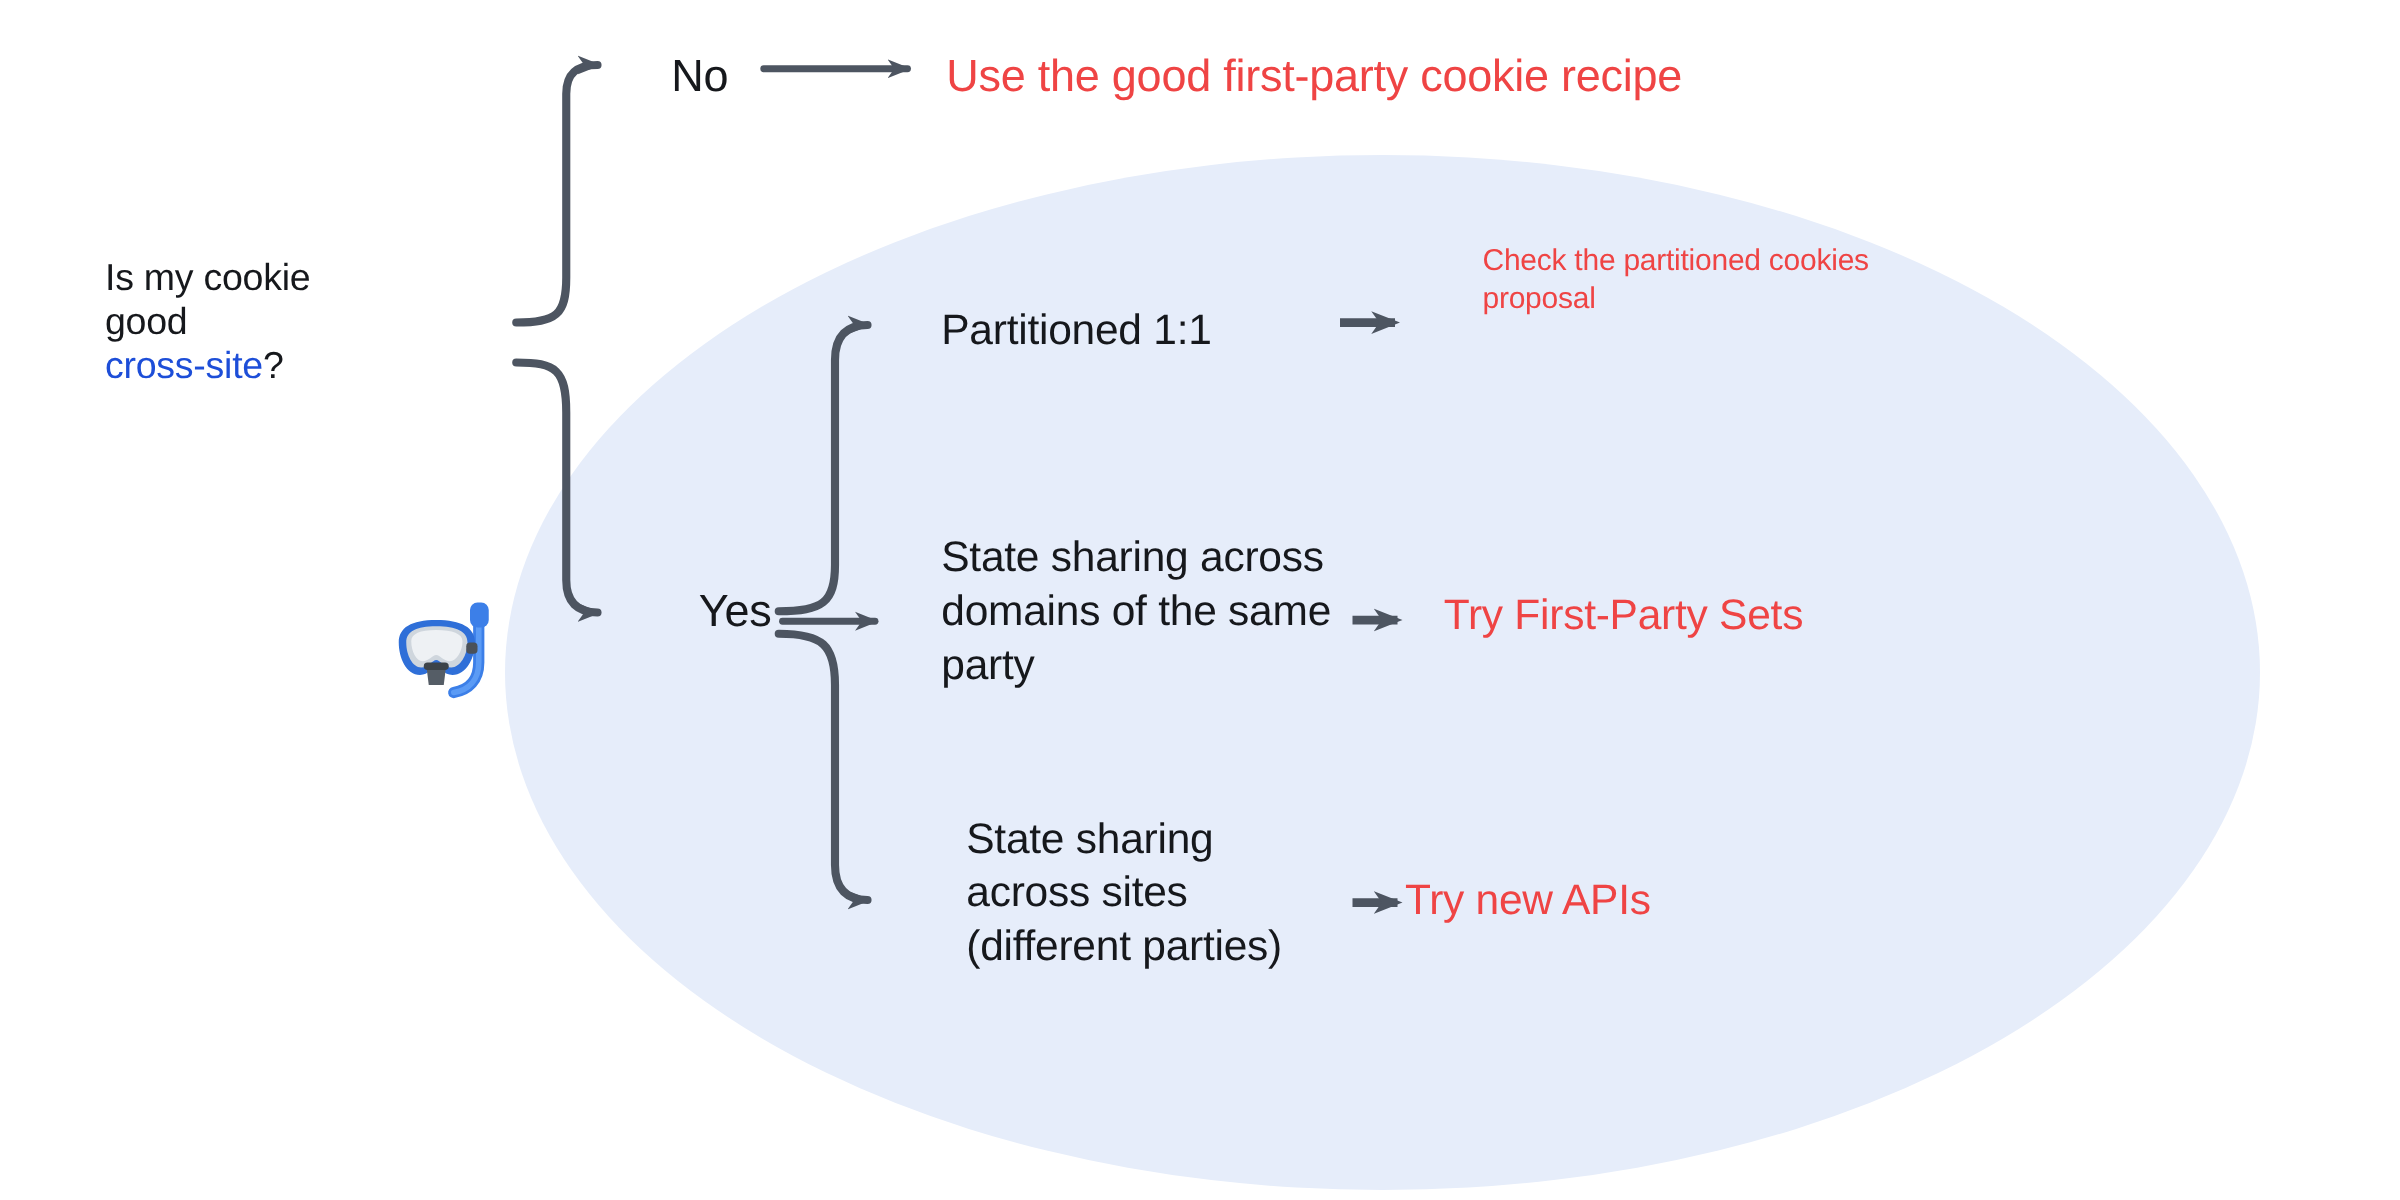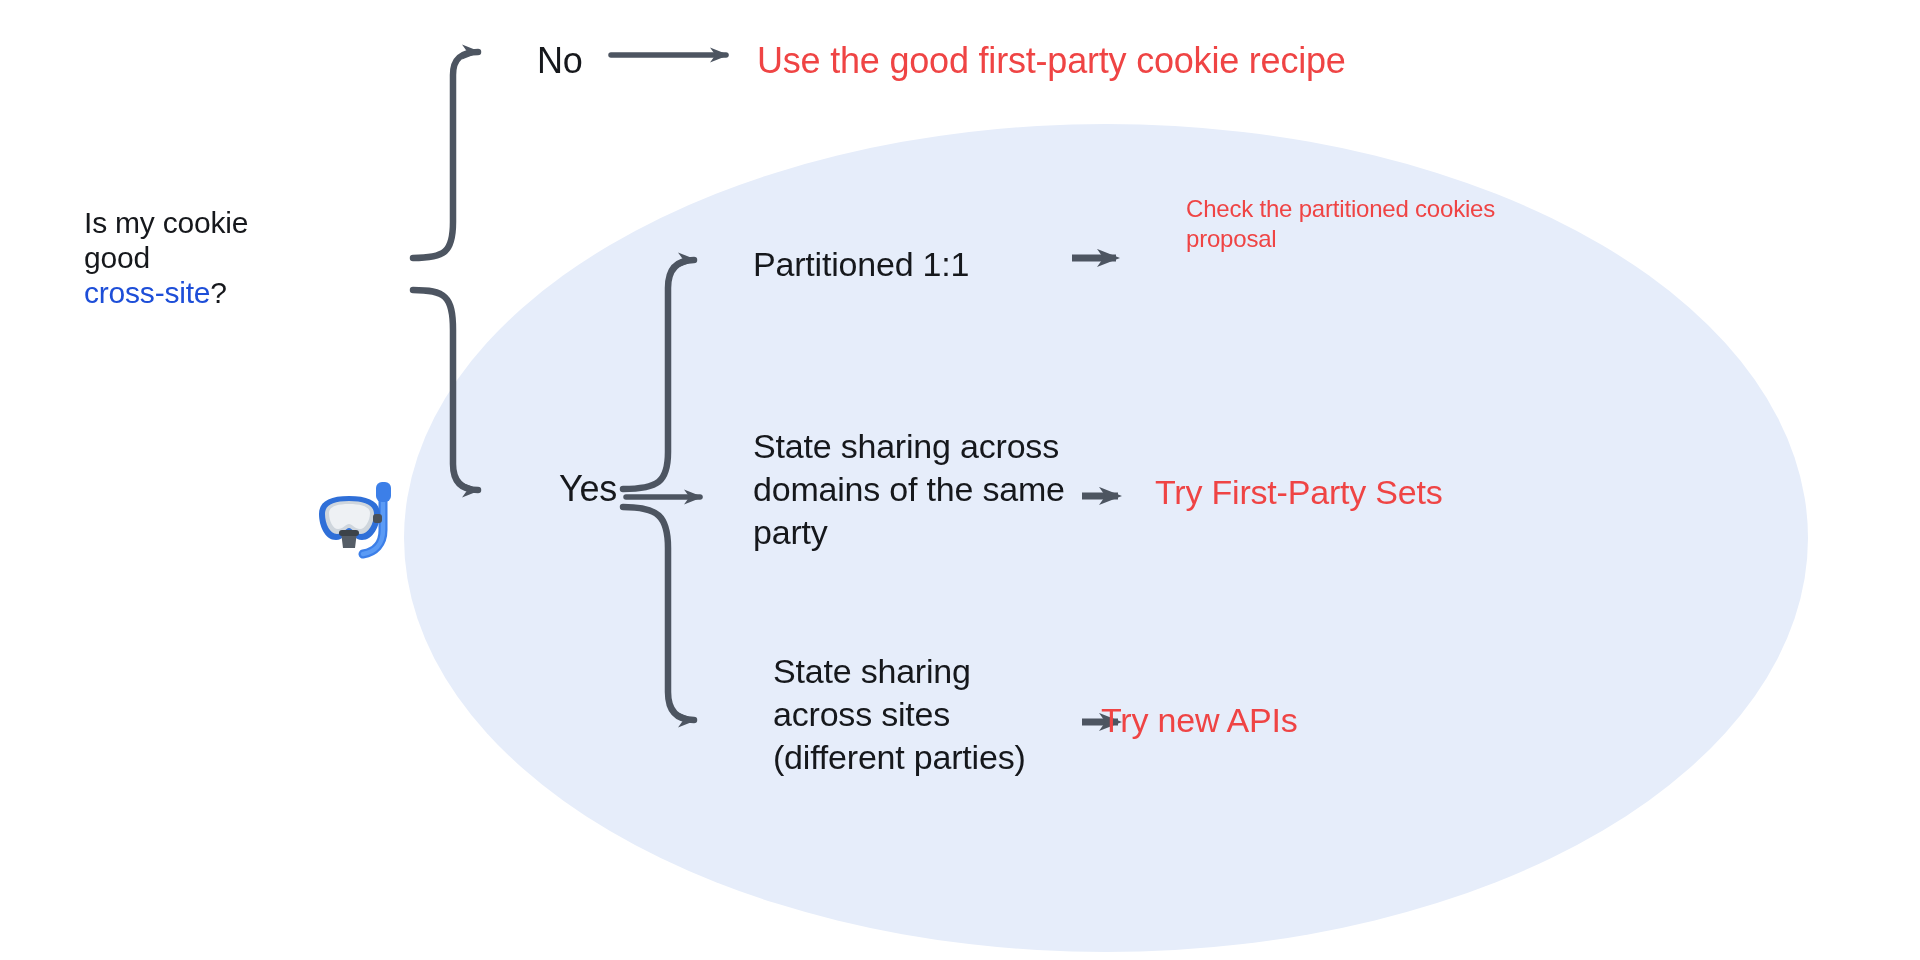--- a/index.html
+++ b/index.html
@@ -127,21 +127,21 @@
   #branch-sites {
     left: 753px;
     top: 650px;
     width: 260px;
     font-size: 34px;
     line-height: 1.26;
     margin-left: 20px;
   }
 
   #out-apis {
-    left: 1101px;
+    left: 1124px;
     top: 700px;
     font-size: 34px;
     white-space: nowrap;
   }
 
   
   #diver-emoji {
     position: absolute;
     left: 305px;
     top: 470px;

